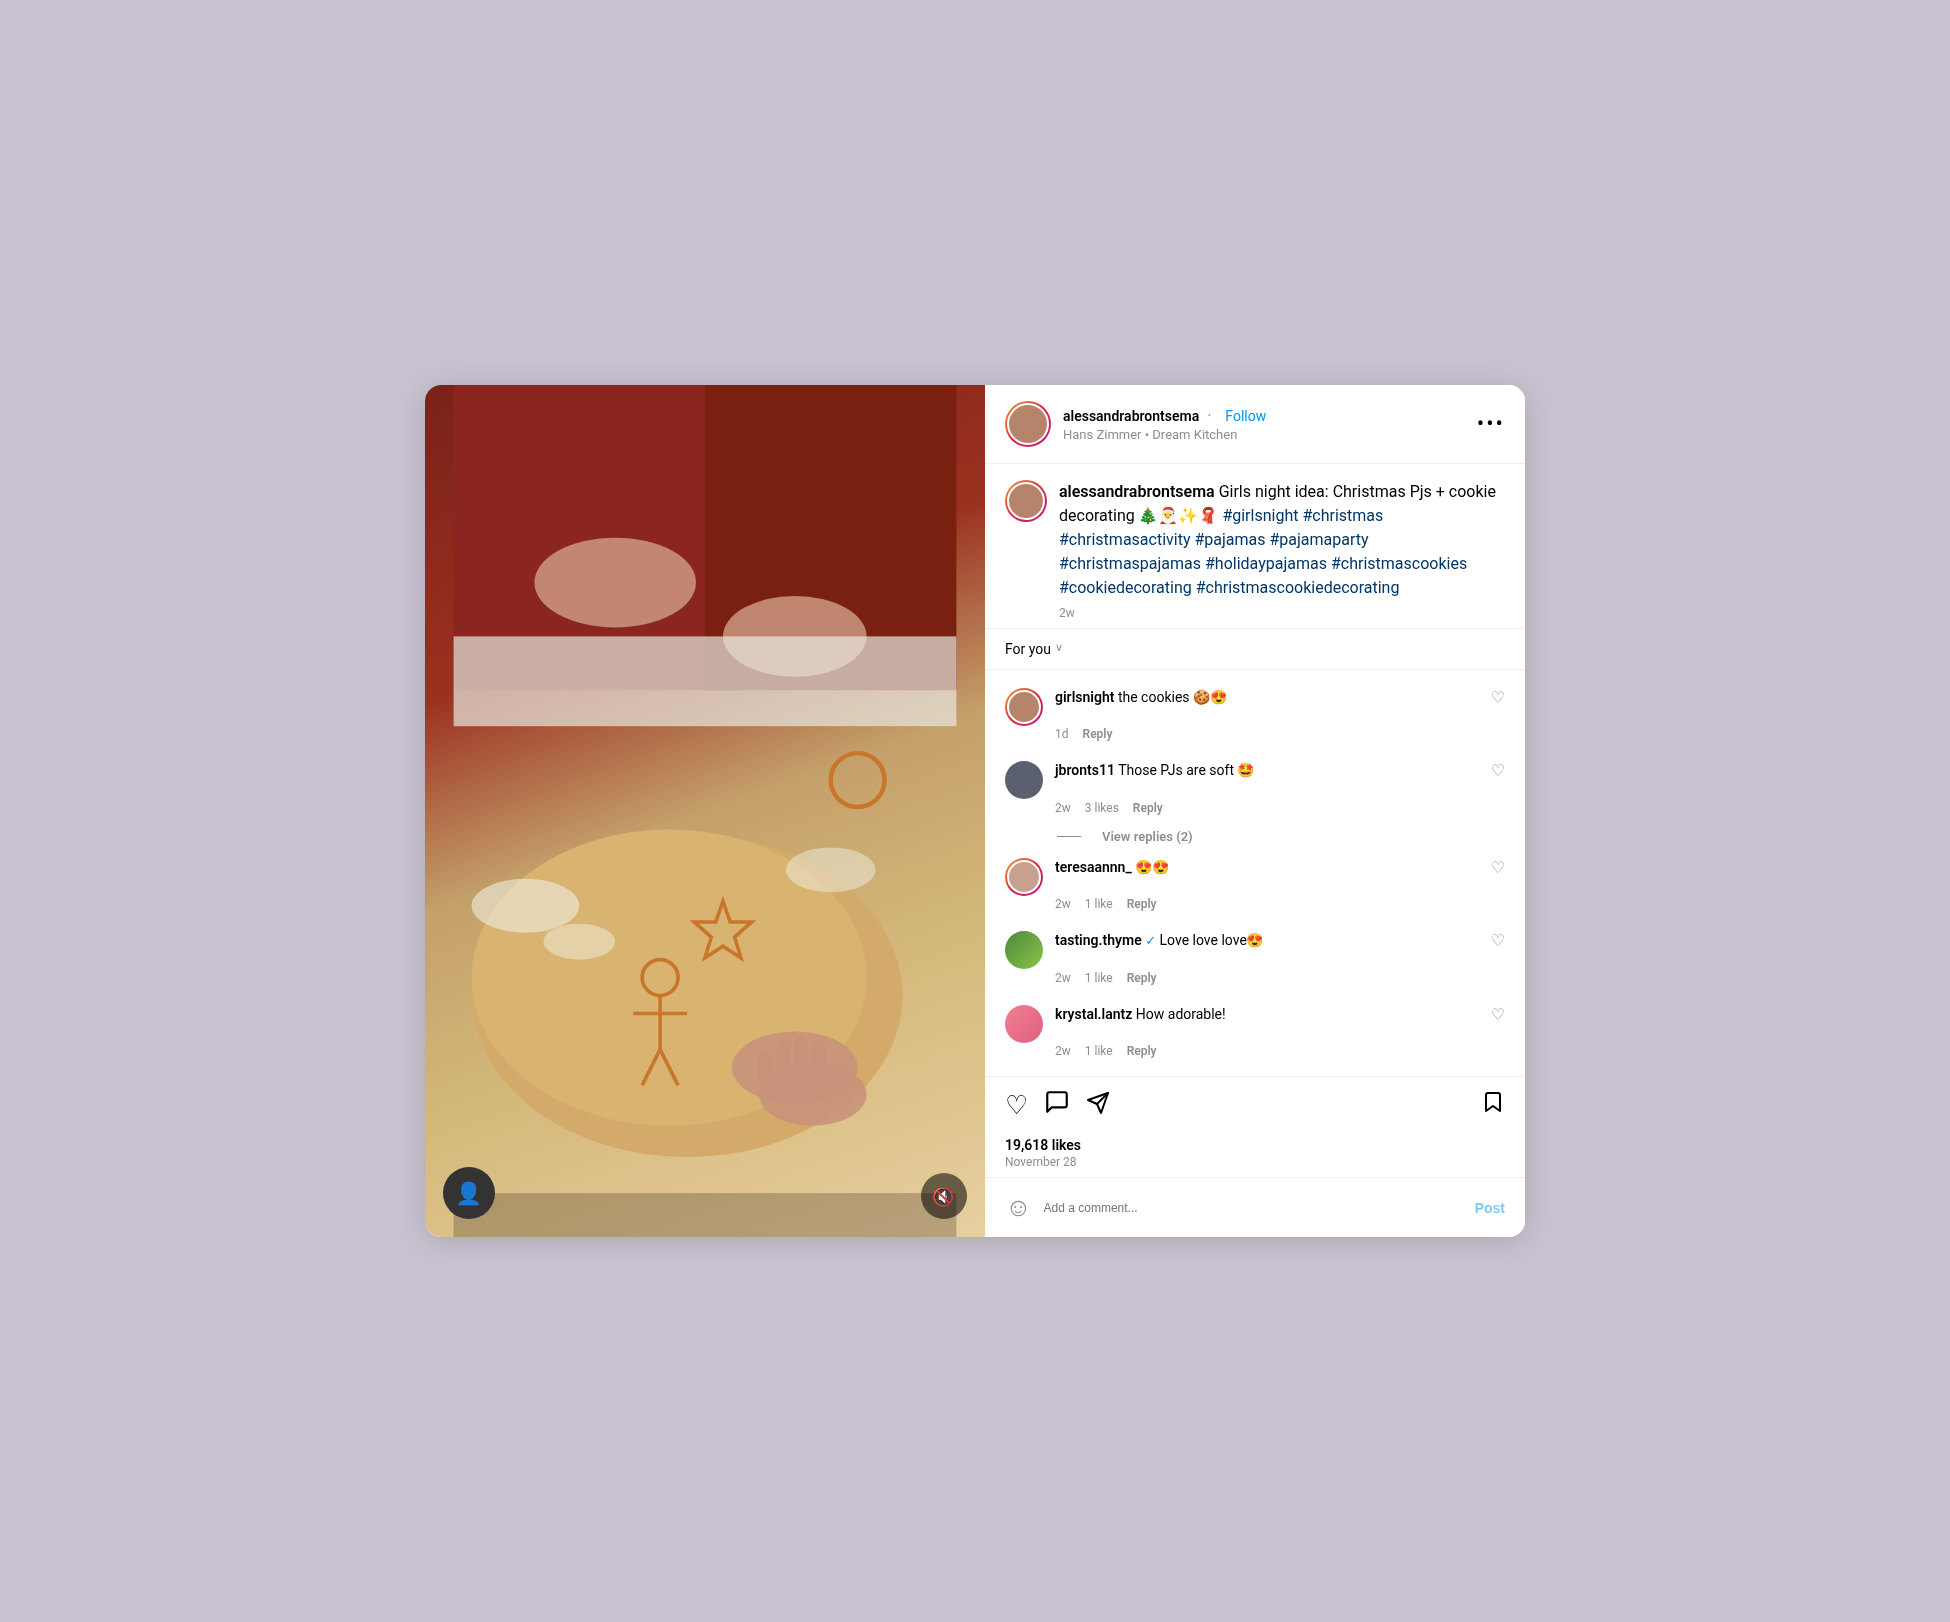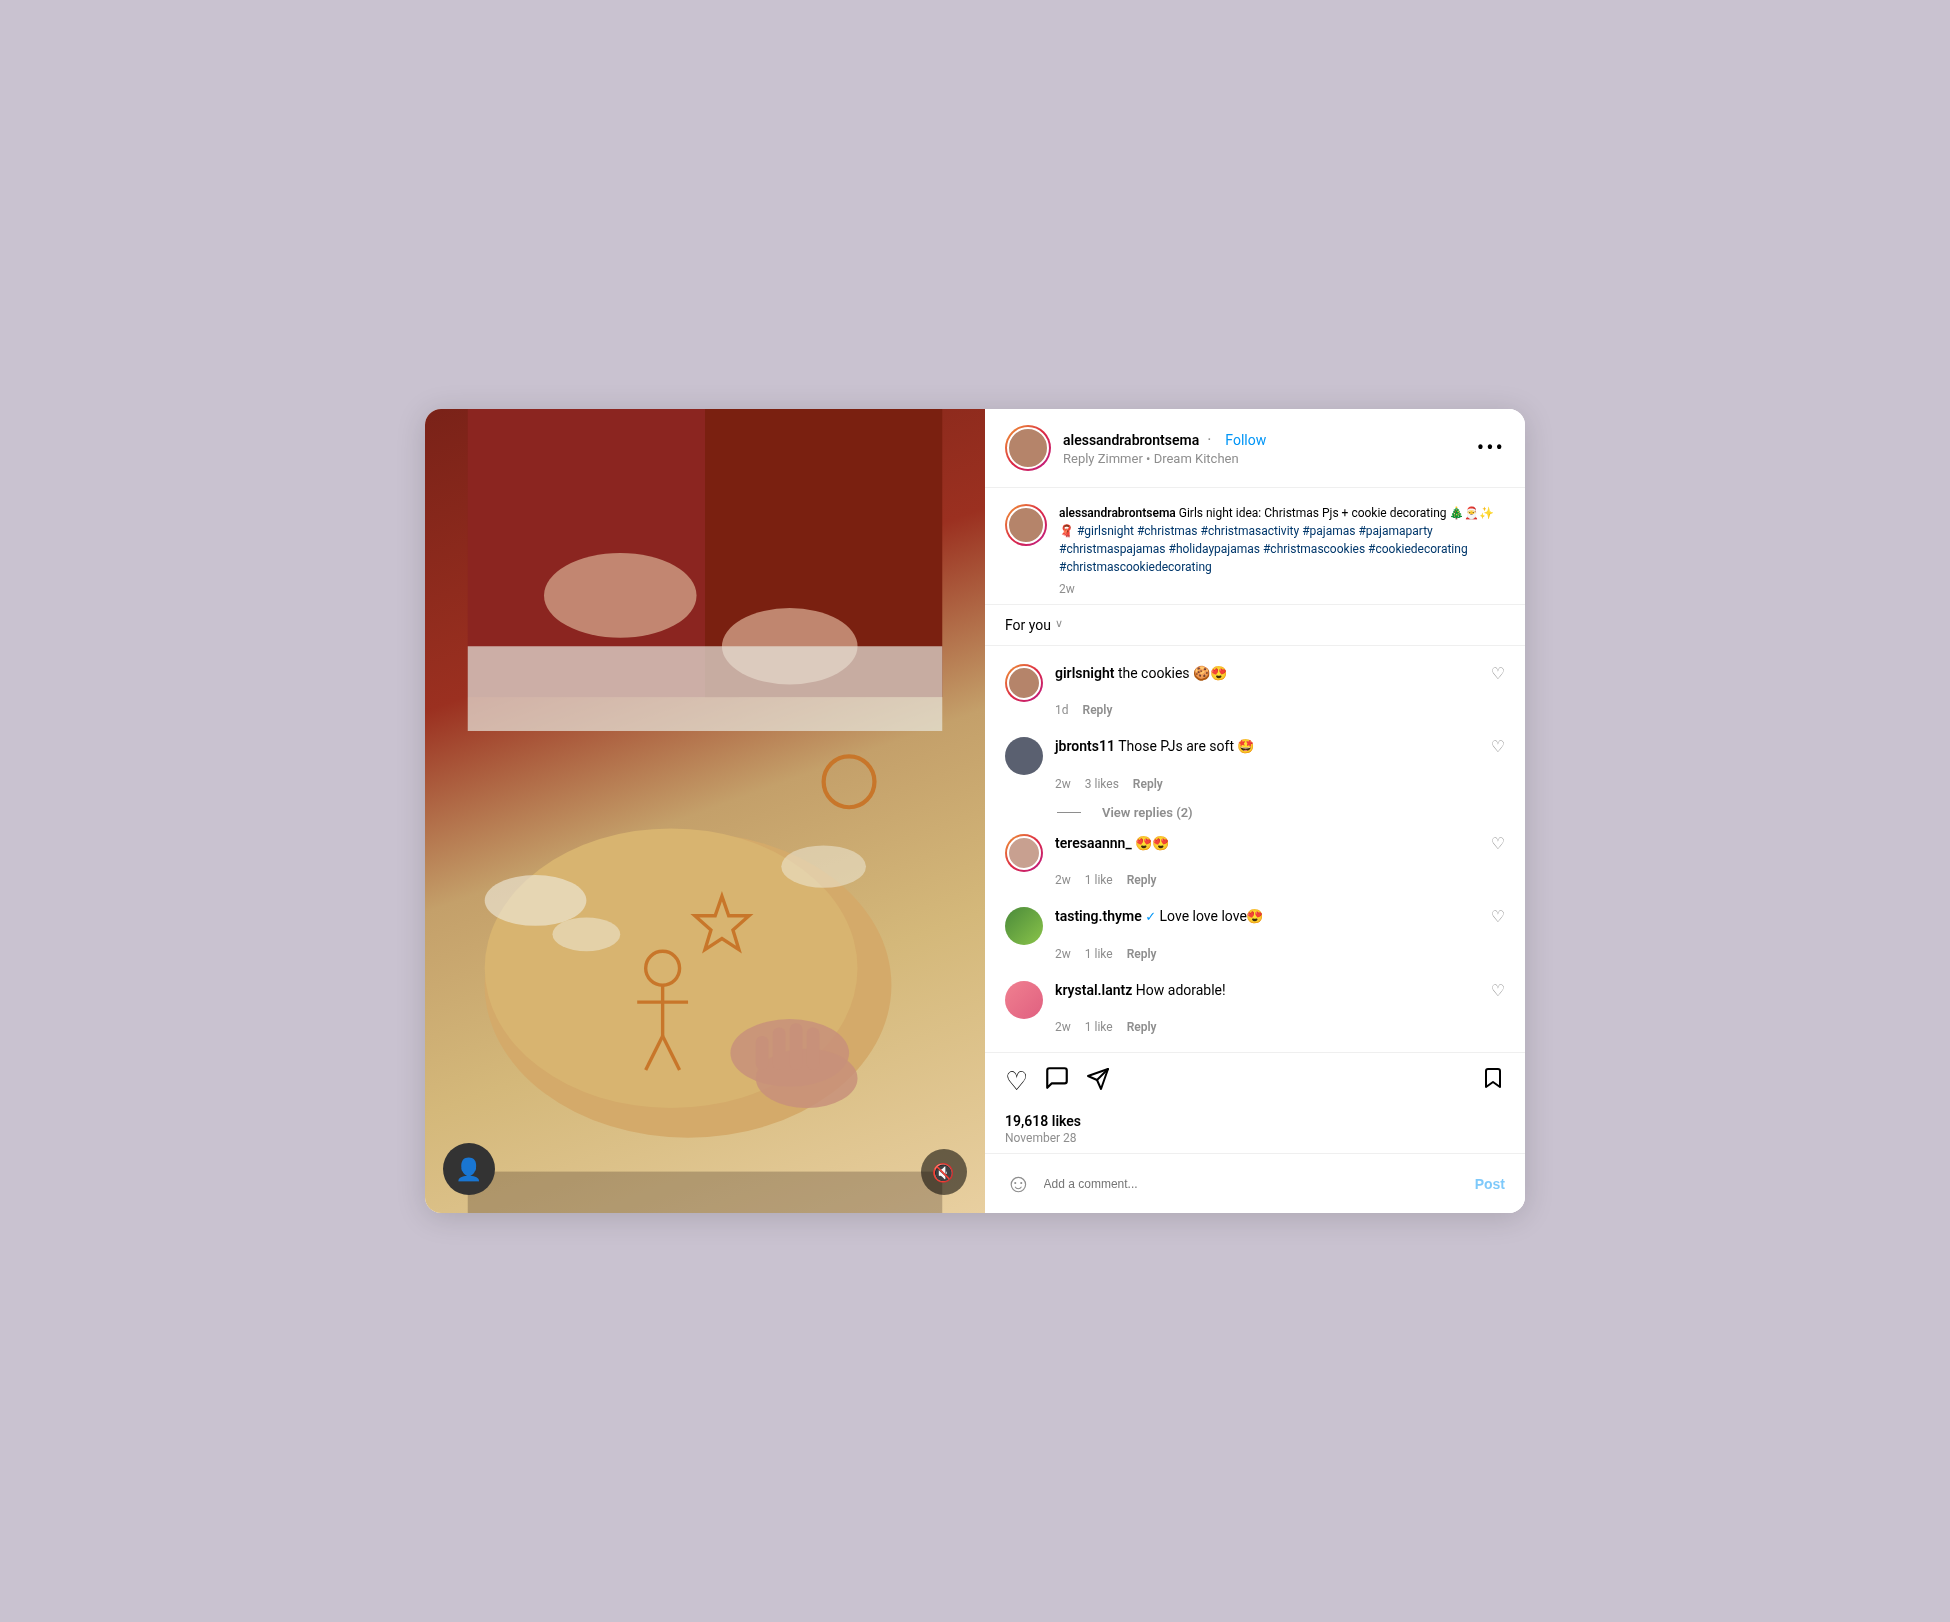--- a/index.html
+++ b/index.html
@@ -140,21 +140,21 @@
     .caption-avatar-inner {
       width: 100%; height: 100%;
       border-radius: 50%;
       background: #b5846a;
       border: 2px solid #fff;
     }
     .caption-content {
       flex: 1;
     }
     .caption-text {
-      font-size: 12px;
+      font-size: 16px;
       color: #000;
       line-height: 1.5;
     }
     .caption-text .username {
       font-weight: 600;
     }
     .caption-text .hashtag {
       color: #00376b;
     }
     .caption-time {
@@ -397,21 +397,21 @@
     <div class="post-header">
       <div class="header-avatar">
         <div class="header-avatar-inner"></div>
       </div>
       <div class="header-info">
         <div>
           <span class="header-username">alessandrabrontsema</span>
           <span class="header-dot">·</span>
           <span class="header-follow">Follow</span>
         </div>
-        <div class="header-subtitle">Reply Zimmer • Dream Kitchen</div>
+        <div class="header-subtitle">Hans Zimmer • Dream Kitchen</div>
       </div>
       <div class="header-more">
         <span>•••</span>
       </div>
     </div>
 
     <div class="caption-section">
       <div class="caption-avatar">
         <div class="caption-avatar-inner"></div>
       </div>

